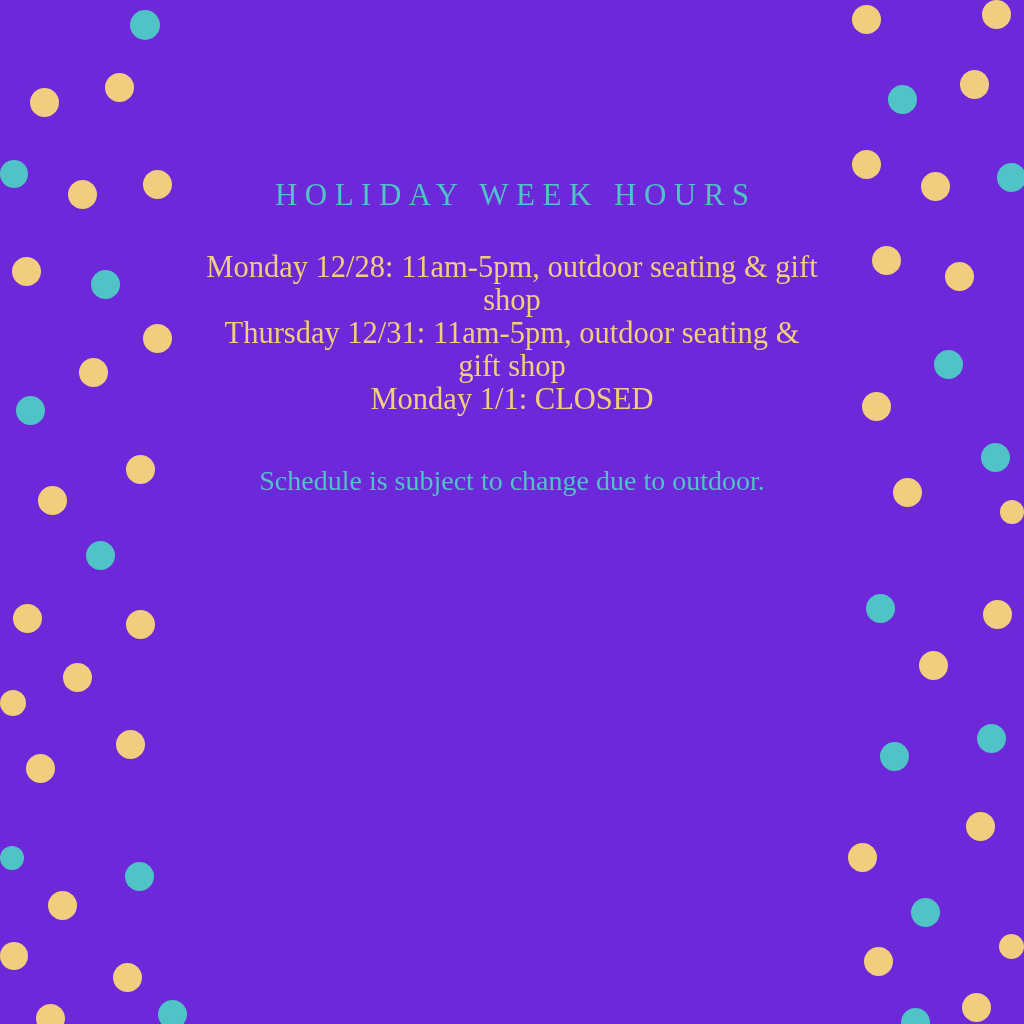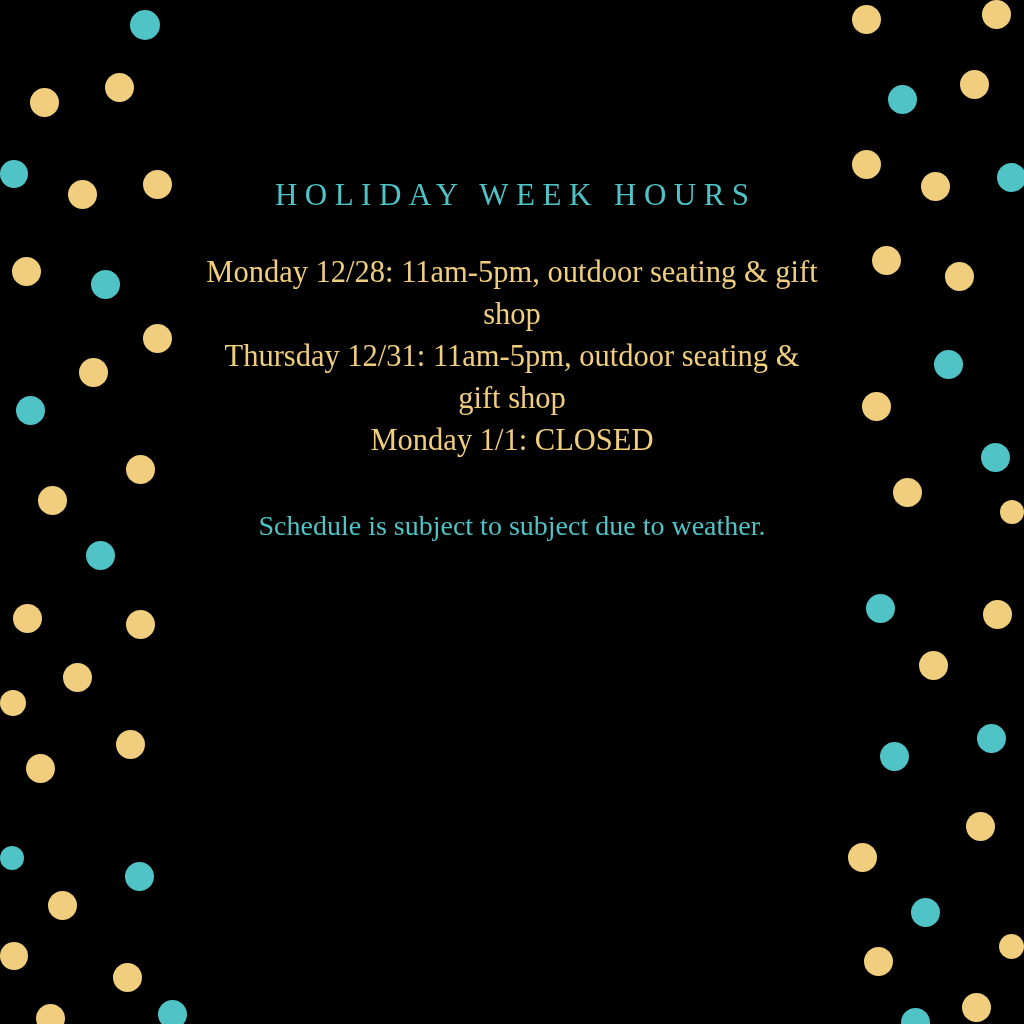--- a/index.html
+++ b/index.html
@@ -6,21 +6,21 @@
   html, body {
     margin: 0;
     padding: 0;
     background: #483067;
   }
   #poster {
     position: relative;
     width: 1024px;
     height: 1024px;
     overflow: hidden;
-    background: #000000;
+    background: #6d28d9;
     font-family: "Liberation Serif", "DejaVu Serif", serif;
   }
   #confetti {
     position: absolute;
     inset: 0;
     pointer-events: none;
   }
   .dot {
     position: absolute;
     border-radius: 50%;
@@ -44,21 +44,21 @@
     white-space: nowrap;
   }
   #schedule {
     margin: 0;
     padding: 0;
     list-style: none;
   }
   .schedule-line {
     color: #F0CE7D;
     font-size: 30.5px;
-    line-height: 42px;
+    line-height: 33px;
     font-weight: 400;
     margin: 0;
   }
   #footer-note {
     color: #4FC3C6;
     font-size: 28px;
     line-height: 39px;
     font-weight: 400;
     margin: 45px 0 0 0;
     padding: 0 35px;
@@ -128,16 +128,16 @@
   <div id="content">
 
     <h1 id="title">HOLIDAY WEEK HOURS</h1>
 
     <div id="schedule">
         <p class="schedule-line">Monday 12/28: 11am-5pm, outdoor seating &amp; gift shop</p>
         <p class="schedule-line">Thursday 12/31: 11am-5pm, outdoor seating &amp; gift shop</p>
         <p class="schedule-line">Monday 1/1: CLOSED</p>
       </div>
 
-    <p id="footer-note">Schedule is subject to subject due to weather.</p>
+    <p id="footer-note">Schedule is subject to change due to outdoor.</p>
 
   </div>
 </div>
 
 </body></html>

